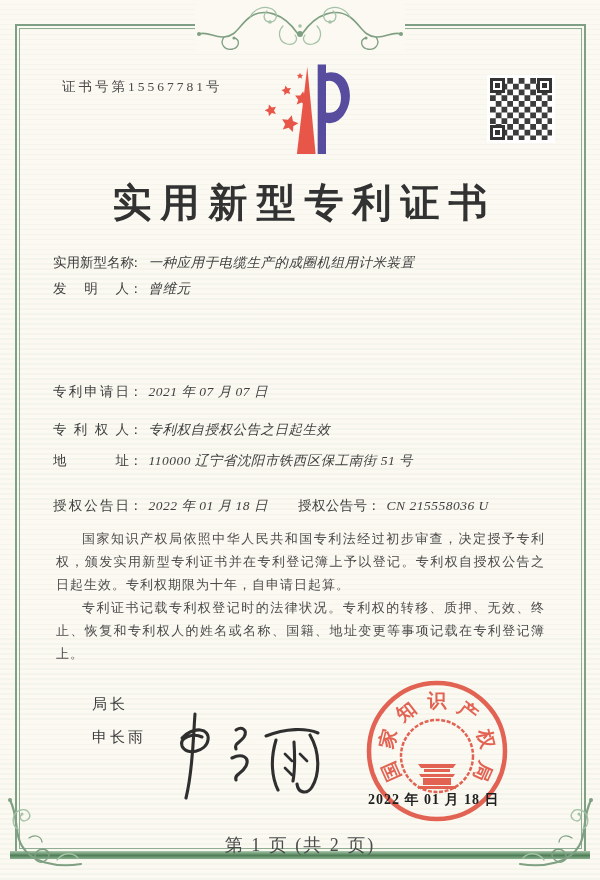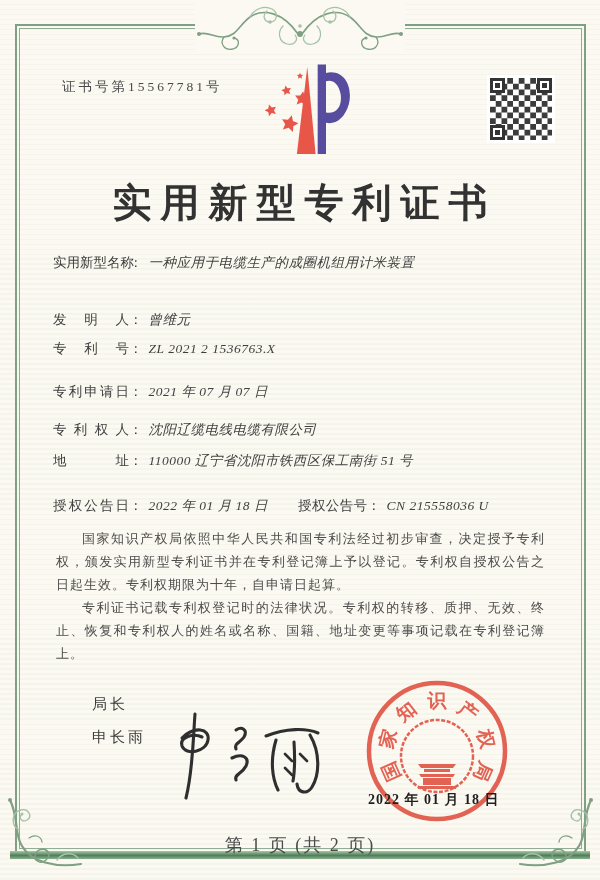--- a/index.html
+++ b/index.html
@@ -126,31 +126,28 @@
       <div class="finder f-tr"></div>
       <div class="finder f-bl"></div>
     </div>
   </div>
 
   <div class="title">实用新型专利证书</div>
 
   <div class="row" style="top:254px">
     <span class="lbl">实用新型名称</span><span>：</span><span class="val">一种应用于电缆生产的成圈机组用计米装置</span>
   </div>
-  <div class="row" style="top:311px">
+  <div class="row" style="top:280px">
     <span class="lbl">发明人</span><span>：</span><span class="val">曾维元</span>
-  </div>
-  <div class="row" style="top:340px">
-    <span class="lbl">专利号</span><span>：</span><span class="val">ZL 2021 2 1536763.X</span>
   </div>
   <div class="row" style="top:383px">
     <span class="lbl">专利申请日</span><span>：</span><span class="val">2021 年 07 月 07 日</span>
   </div>
   <div class="row" style="top:421px">
-    <span class="lbl">专利权人</span><span>：</span><span class="val">沈阳辽缆电线电缆有限公司</span>
+    <span class="lbl">专利权人</span><span>：</span><span class="val">专利权自授权公告之日起生效</span>
   </div>
   <div class="row" style="top:452px">
     <span class="lbl">地址</span><span>：</span><span class="val">110000 辽宁省沈阳市铁西区保工南街 51 号</span>
   </div>
   <div class="row" style="top:497px;right:55px">
     <span>
       <span class="lbl">授权公告日</span><span>：</span><span class="val">2022 年 01 月 18 日</span>
     </span>
     <span class="pair2">
       <span class="lbl">授权公告号</span><span>：</span><span class="val">CN 215558036 U</span>

